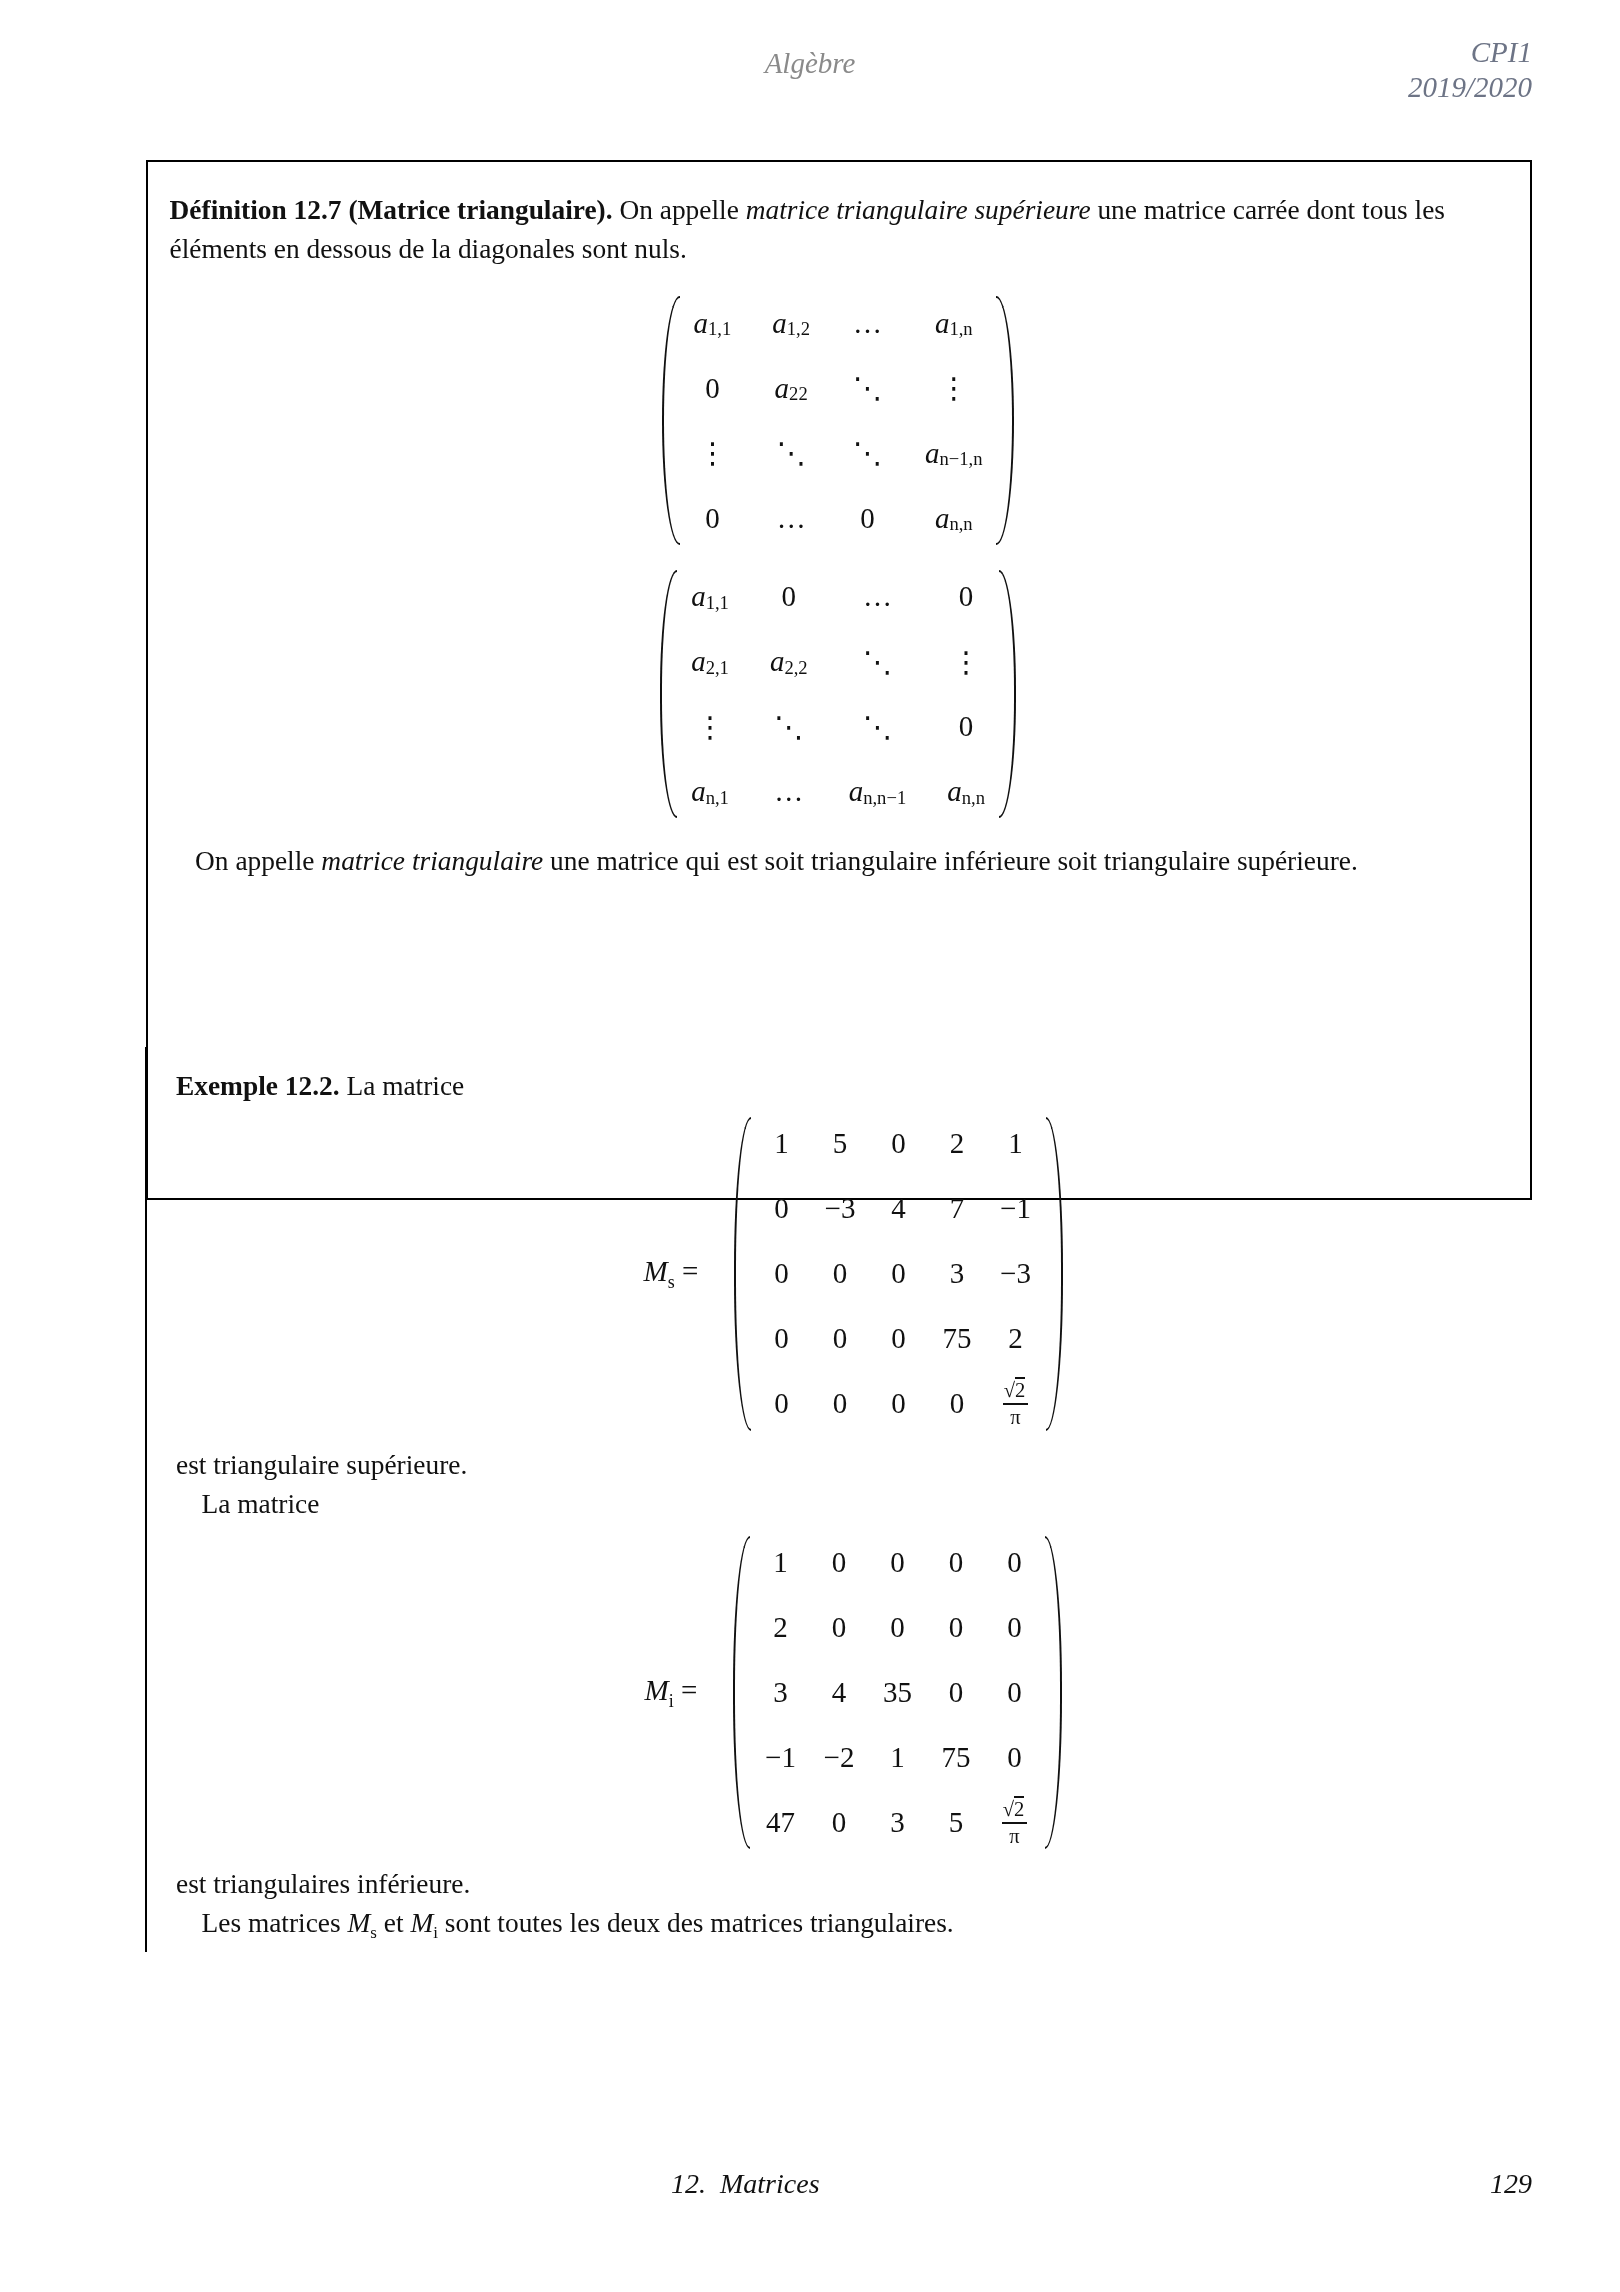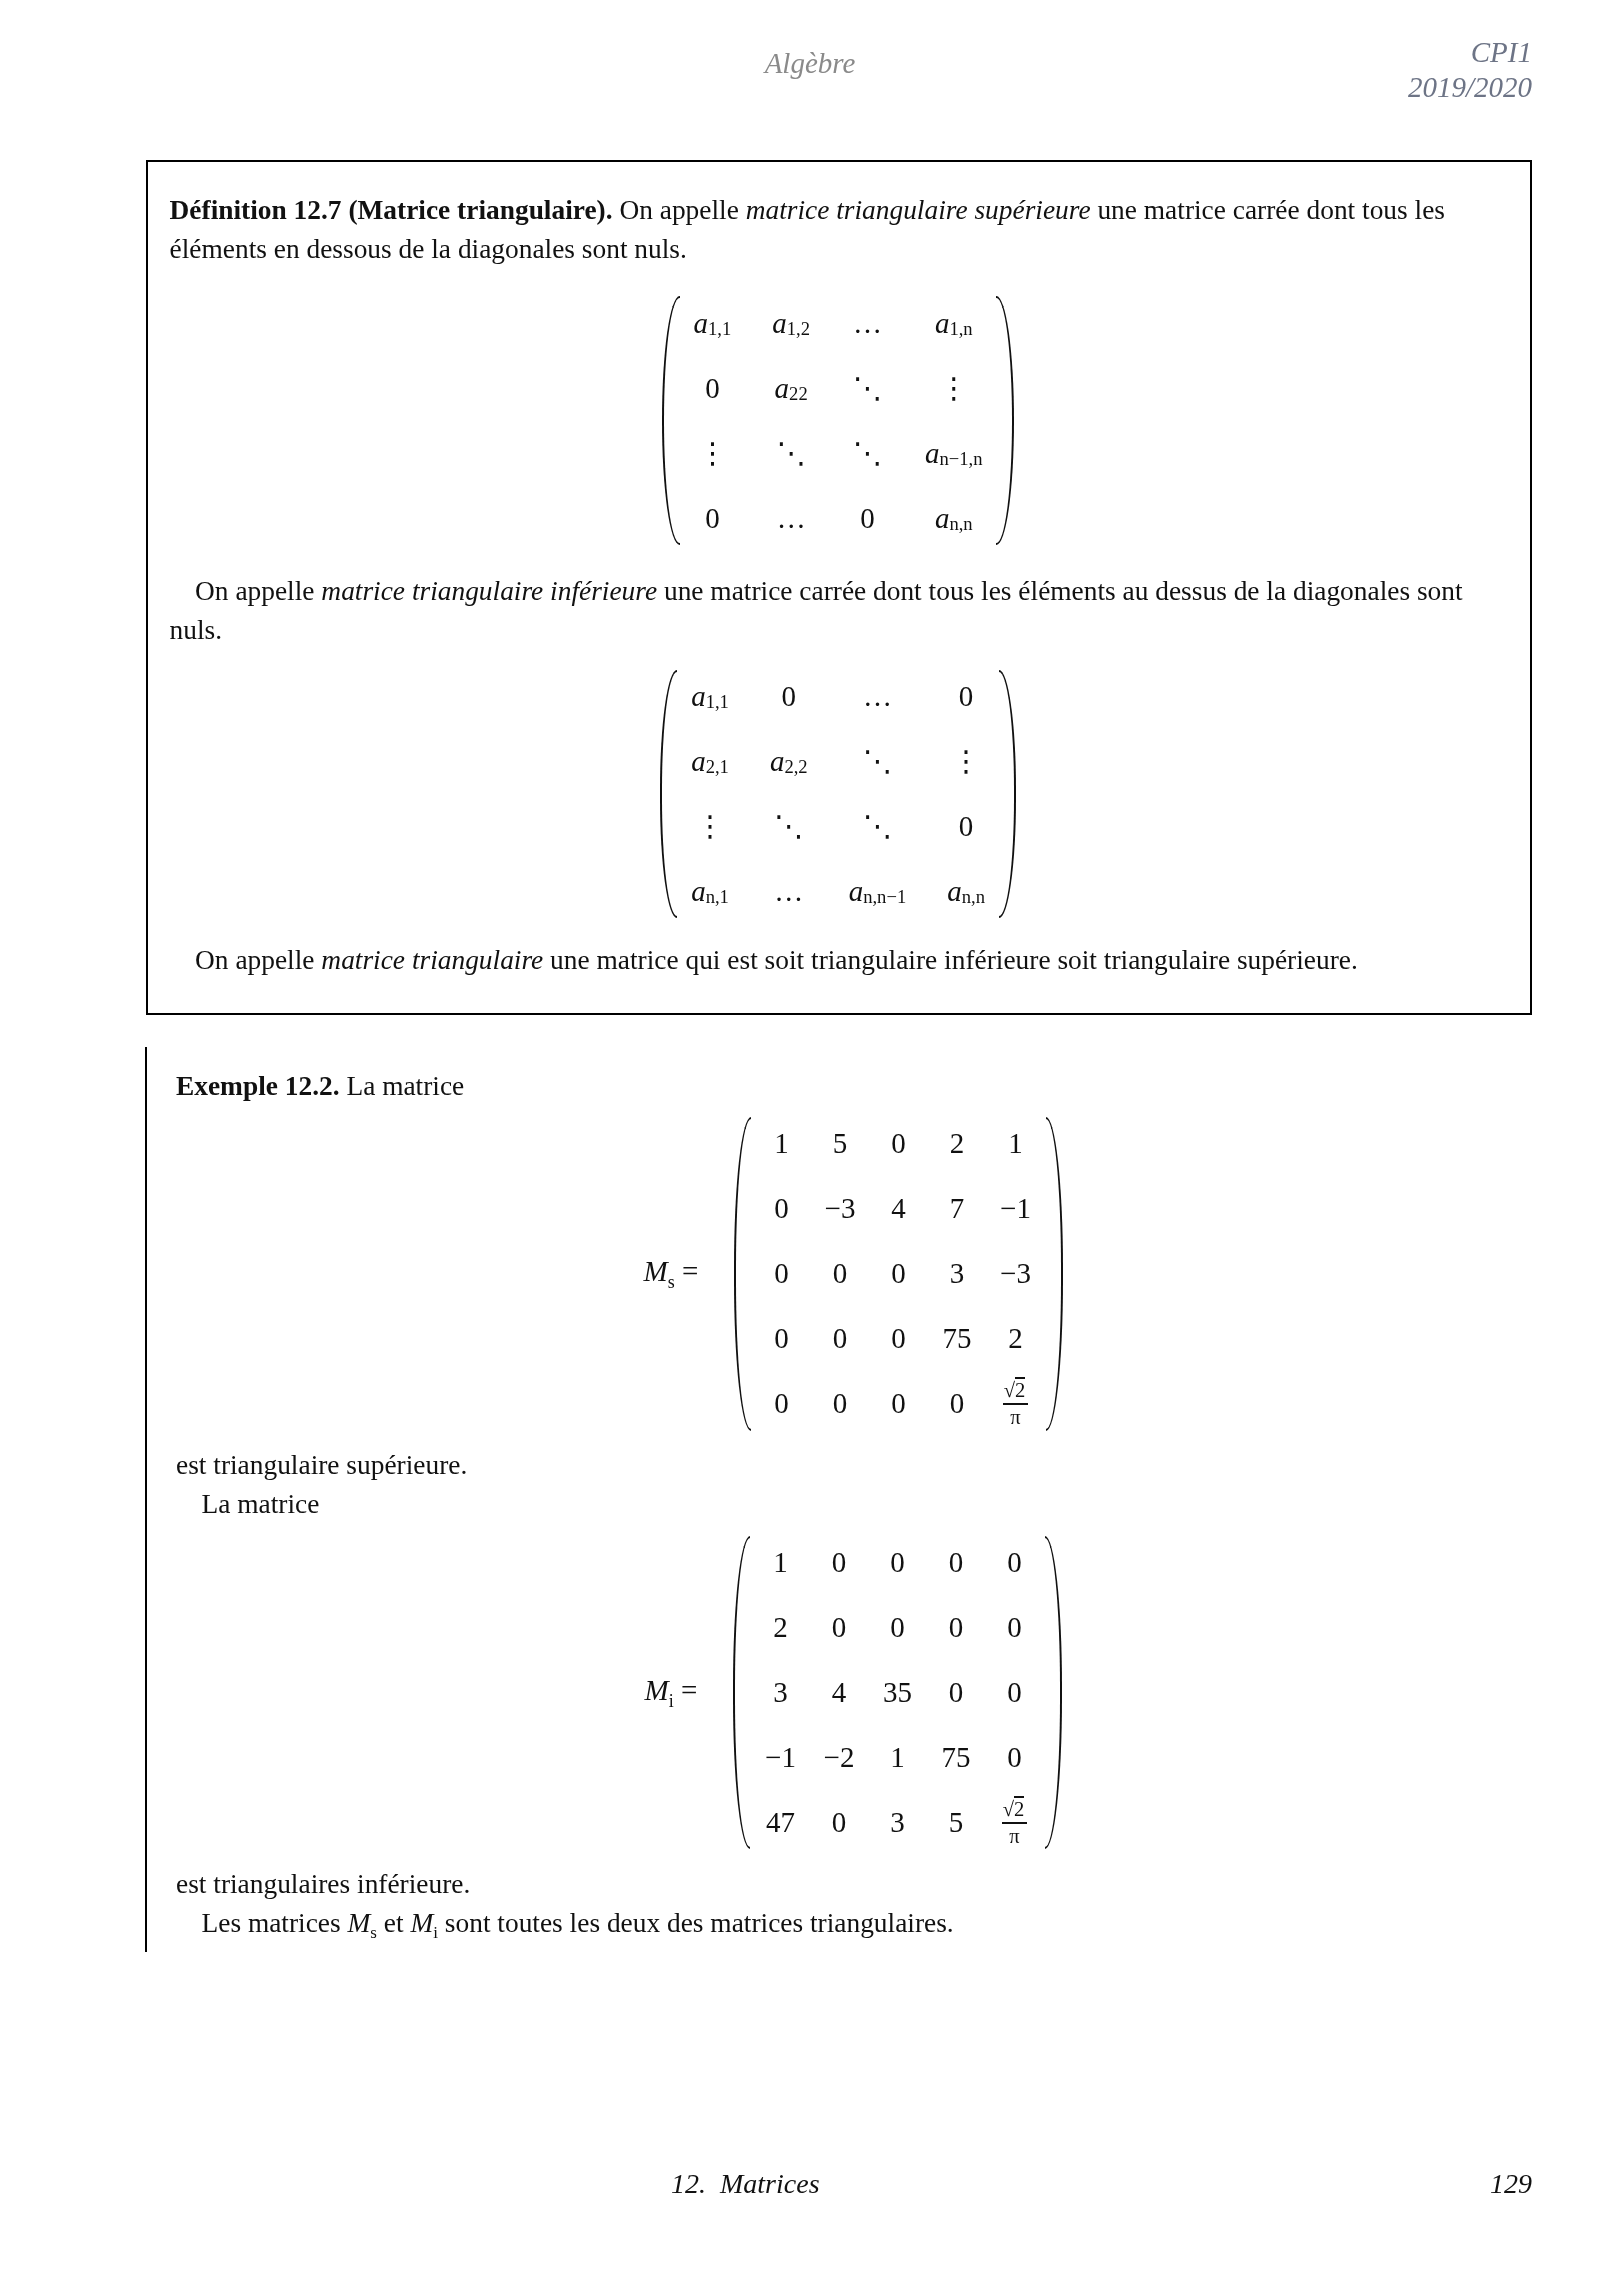--- a/index.html
+++ b/index.html
@@ -16,21 +16,21 @@
     position:absolute;top:47px;left:0;right:0;
     text-align:center;font-style:italic;font-size:29px;color:#8a8a8a;
   }
   .hdr-right{
     position:absolute;top:35px;right:88px;
     text-align:right;font-style:italic;font-size:29px;line-height:35px;color:#6d7486;
   }
   
   .def-box{
     position:absolute;left:146px;top:160px;
-    width:1386px;height:855px;
+    width:1386px;height:1040px;
     box-sizing:border-box;
     border:2.9px solid #000;
     padding:29px 23.5px 0 21.6px;
   }
   .para{font-size:27.4px;line-height:39px;}
   .indent{text-indent:25.5px;}
   .seg-b{font-weight:bold;}
   .seg-i{font-style:italic;}
   sub{font-size:0.62em;}
   
@@ -121,21 +121,20 @@
             <div class="cell">0</div>
             <div class="cell">
               <i>a</i>
               <sub>n,n</sub>
             </div>
           </div>
         <span class="paren r"></span>
       </div>
     </div>
 
-    <p class="para indent" style="margin:21.6px 0 0 0;"><span>On appelle </span><span class="seg-i">matrice triangulaire inférieure</span><span> une matrice carrée dont tous les éléments au dessus de la diagonales sont nuls.</span></p>
 
     <div class="mat-line" style="margin-top:13.7px;">
       <div class="mat">
         <span class="paren l"></span>
         <div class="mat-grid wide" style="grid-template-columns: repeat(4, auto);">
             <div class="cell">
               <i>a</i>
               <sub>1,1</sub>
             </div>
             <div class="cell">0</div>

